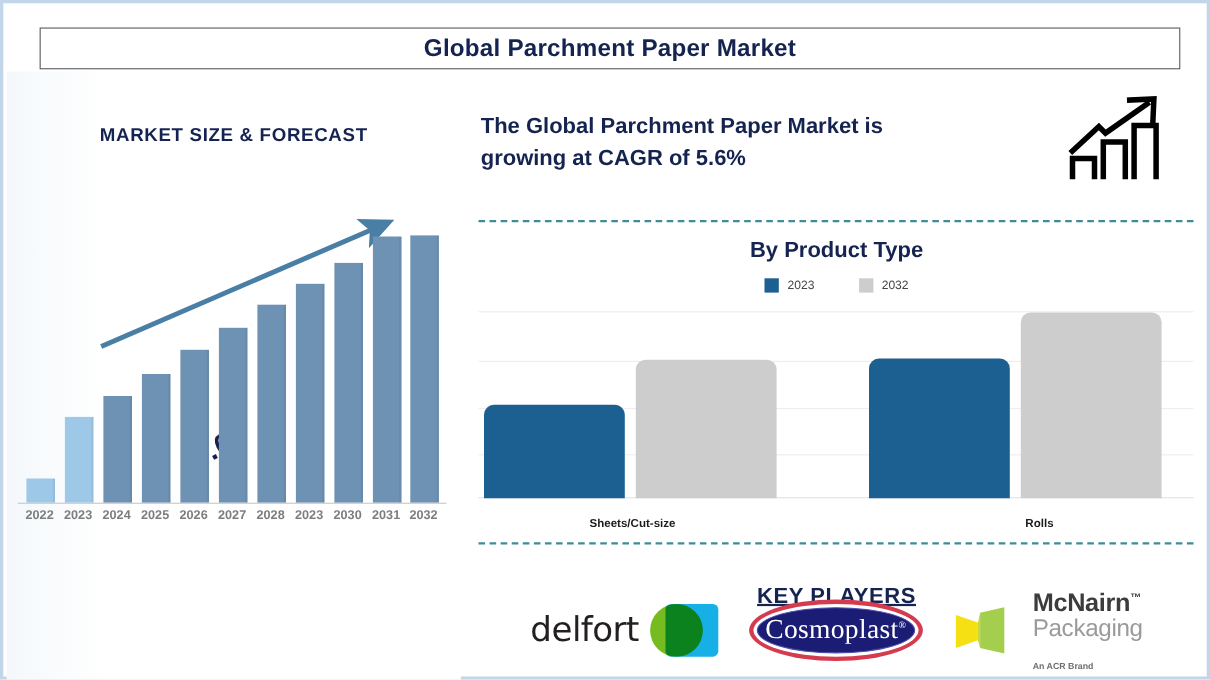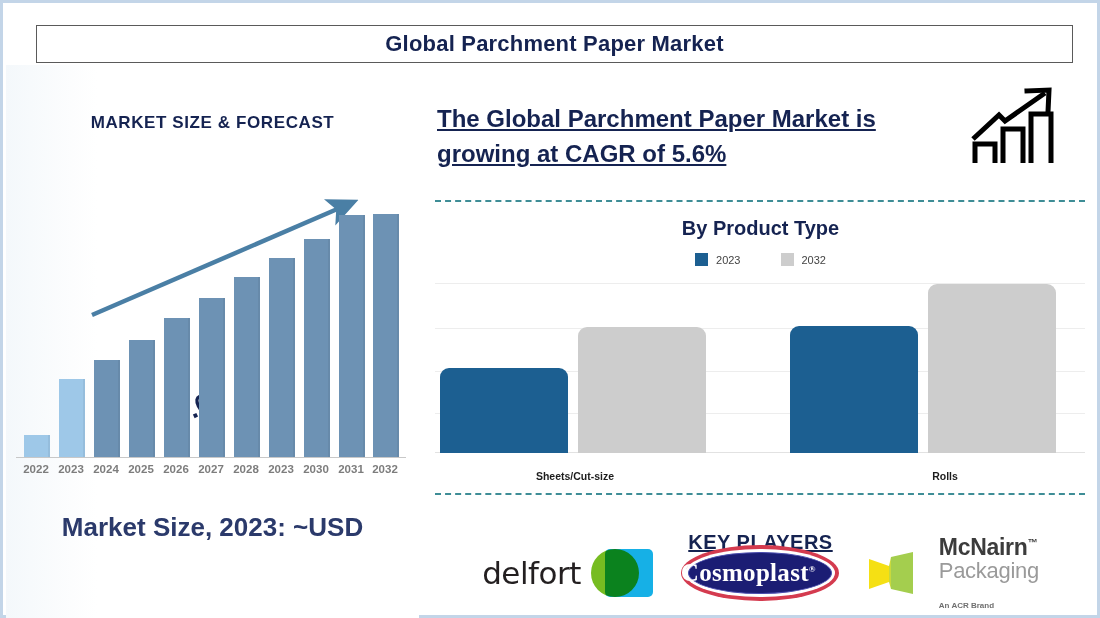--- a/index.html
+++ b/index.html
@@ -72,21 +72,21 @@
   .market-size{
     position:absolute;left:0;top:445px;width:413px;text-align:center;
     font-size:26px;font-weight:bold;color:#2b3a6b;line-height:1.32;
   }
   
   .right-panel{
     position:absolute;left:418px;top:62px;width:679px;height:553px;
   }
   .headline{
     position:absolute;left:16px;top:36px;width:500px;
-    font-size:24px;font-weight:bold;color:#152351;line-height:1.46;text-decoration:underline;
+    font-size:20px;font-weight:bold;color:#152351;line-height:1.46;
   }
   .growth-icon{
     position:absolute;left:548px;top:22px;width:90px;height:80px;
   }
   .divider{
     position:absolute;left:14px;width:650px;height:0;
     border-top:2px dashed #3e8d96;
   }
   .divider.one{top:135px;}
   .divider.two{top:428px;}
@@ -139,21 +139,21 @@
     position:absolute;right:0;top:0;width:48px;height:48px;
     background:#16b0e6;border-radius:5px;
   }
   .dm-circle{
     position:absolute;left:0;top:0;width:48px;height:48px;
     background:#76bc21;border-radius:50%;
     mix-blend-mode:multiply;
   }
   .cosmo{
     position:relative;width:158px;height:56px;
-    display:flex;align-items:center;font-weight:bold;
+    display:flex;align-items:center;justify-content:center;
   }
   .cosmo-outer{
     position:absolute;inset:0;border-radius:50%;
     background:#d43b4f;
   }
   .cosmo-mid{
     position:absolute;left:4px;top:4px;right:4px;bottom:4px;
     border-radius:50%;background:#ffffff;
   }
   .cosmo-inner{
@@ -250,21 +250,20 @@
         <div class="year" style="left:178px;">2027</div>
         <div class="year" style="left:213px;">2028</div>
         <div class="year" style="left:248px;">2023</div>
         <div class="year" style="left:283px;">2030</div>
         <div class="year" style="left:318px;">2031</div>
         <div class="year" style="left:352px;">2032</div>
       </div>
     </div>
 
     <div class="market-size">
-      <div>Market Size, 2023: ~USD</div>
     </div>
   </div>
 
   <div class="right-panel">
 
     <div class="headline">
       <div>The Global Parchment Paper Market is</div>
       <div>growing at CAGR of 5.6%</div>
     </div>
 

